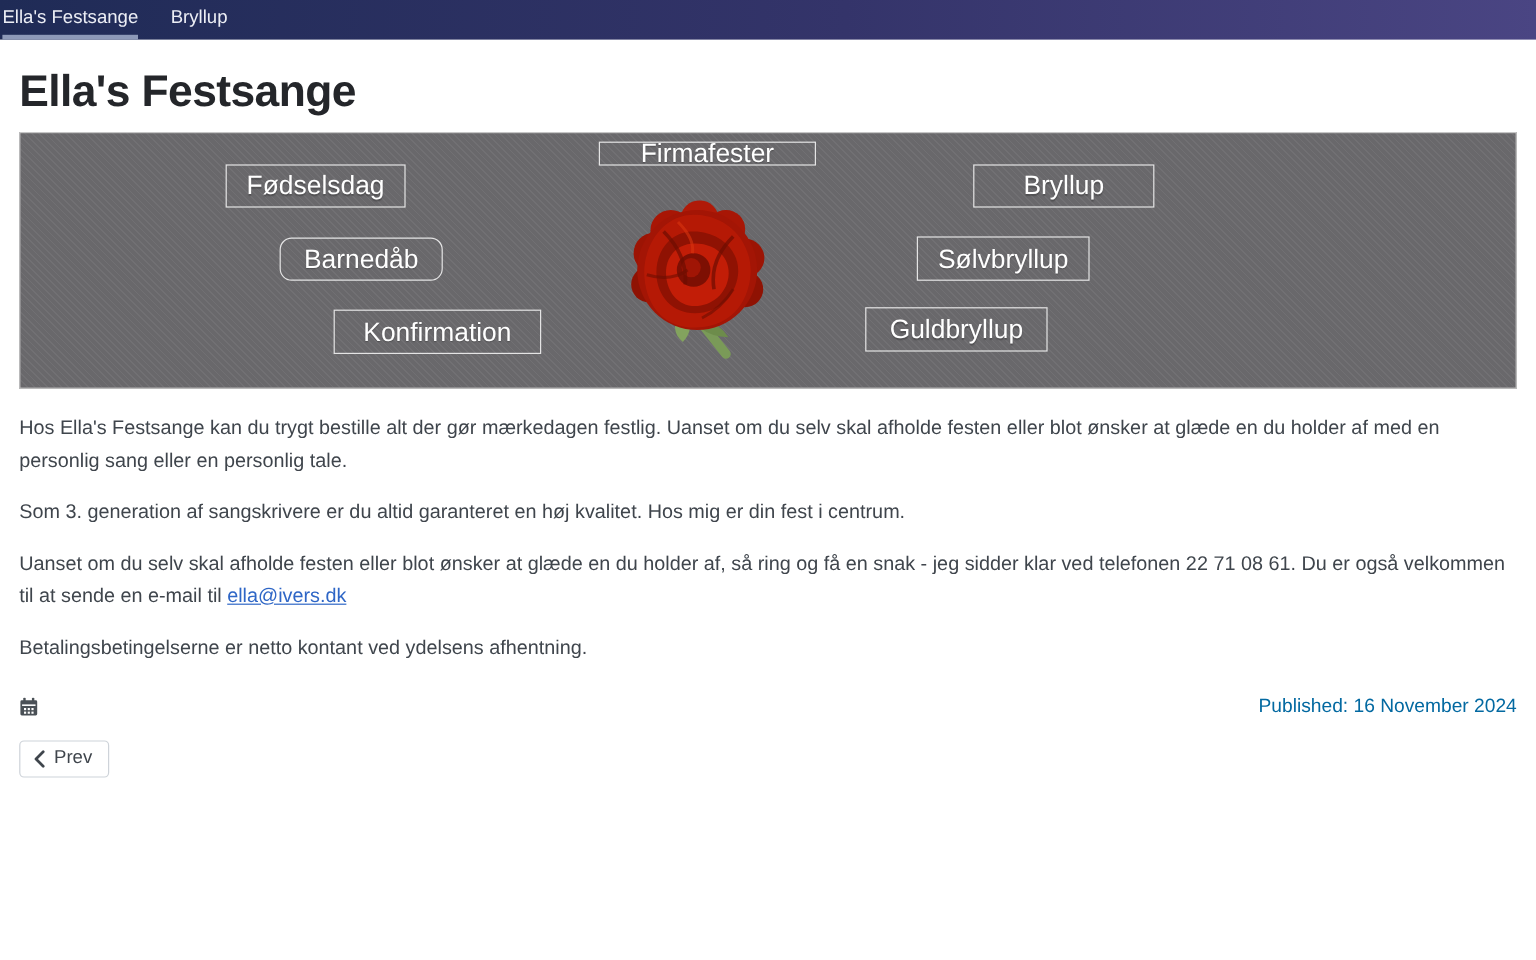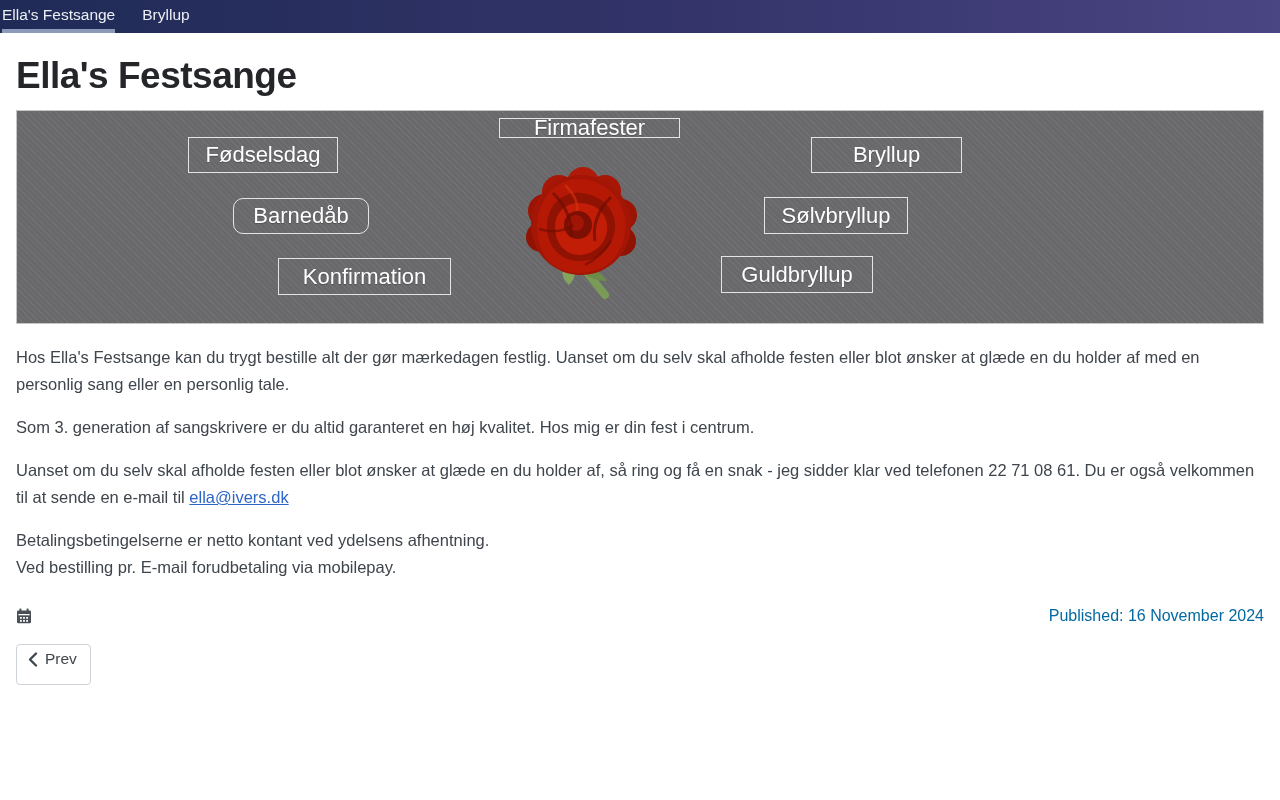--- a/index.html
+++ b/index.html
@@ -86,21 +86,21 @@
     font-size: 16px;
     justify-content: space-between;
   }
 
   
   .prev-btn {
     display: inline-flex; align-items: center; gap: 7px;
     border: 1px solid #ced3d9;
     border-radius: 4px;
     background: #ffffff;
-    padding: 5px 13px 16px 11px;
+    padding: 5px 13px 6px 11px;
     font-family: "Liberation Sans", sans-serif;
     font-size: 15.5px;
     color: #3f454c;
     cursor: pointer;
   }
 </style>
 </head>
 <body>
 
 <nav class="topnav">
@@ -146,21 +146,21 @@
       <path d="M24 64 Q44 70 58 60" stroke="#6d0d02" stroke-width="2.5" fill="none" opacity="0.6"></path>
       <path d="M70 100 Q86 92 96 76" stroke="#6d0d02" stroke-width="2.5" fill="none" opacity="0.6"></path>
       <path d="M50 20 Q64 34 62 46" stroke="#d8330f" stroke-width="2.5" fill="none" opacity="0.6"></path>
     </svg>
   </div>
 
   <div class="article">
     <p>Hos Ella's Festsange kan du trygt bestille alt der gør mærkedagen festlig. Uanset om du selv skal afholde festen eller blot ønsker at glæde en du holder af med en personlig sang eller en personlig tale.</p>
     <p>Som 3. generation af sangskrivere er du altid garanteret en høj kvalitet. Hos mig er din fest i centrum.</p>
     <p><span>Uanset om du selv skal afholde festen eller blot ønsker at glæde en du holder af, så ring og få en snak - jeg sidder klar ved telefonen 22 71 08 61. Du er også velkommen til at sende en e-mail til </span><a href="#">ella@ivers.dk</a></p>
-    <p><span>Betalingsbetingelserne er netto kontant ved ydelsens afhentning.</span><br><span>Ved bestilling pr. E-mail forudbetaling via mobilepay.</span></p>
+    <p><span>Betalingsbetingelserne er netto kontant ved ydelsens afhentning.</span><br></p>
   </div>
 
   <div class="meta">
     <svg width="16" height="16" viewBox="0 0 16 16" aria-hidden="true">
       <rect x="3.4" y="0.5" width="2" height="4" rx="0.6" fill="#4a5056"></rect>
       <rect x="10.6" y="0.5" width="2" height="4" rx="0.6" fill="#4a5056"></rect>
       <rect x="1" y="2.6" width="14" height="12.6" rx="1.2" fill="#4a5056"></rect>
       <rect x="2.4" y="6" width="11.2" height="1.3" fill="#ffffff"></rect>
       <rect x="4" y="9" width="1.8" height="1.8" fill="#ffffff"></rect>
       <rect x="7.1" y="9" width="1.8" height="1.8" fill="#ffffff"></rect>

